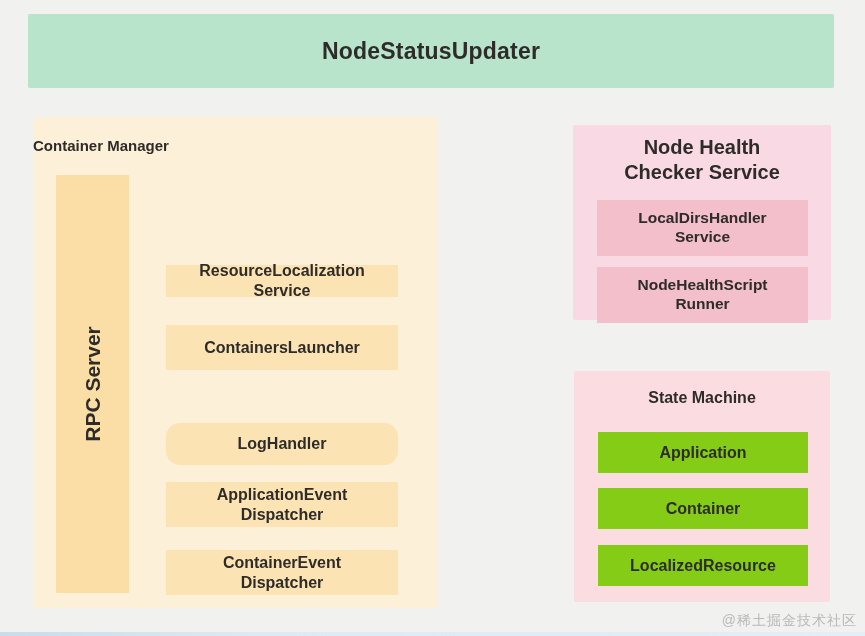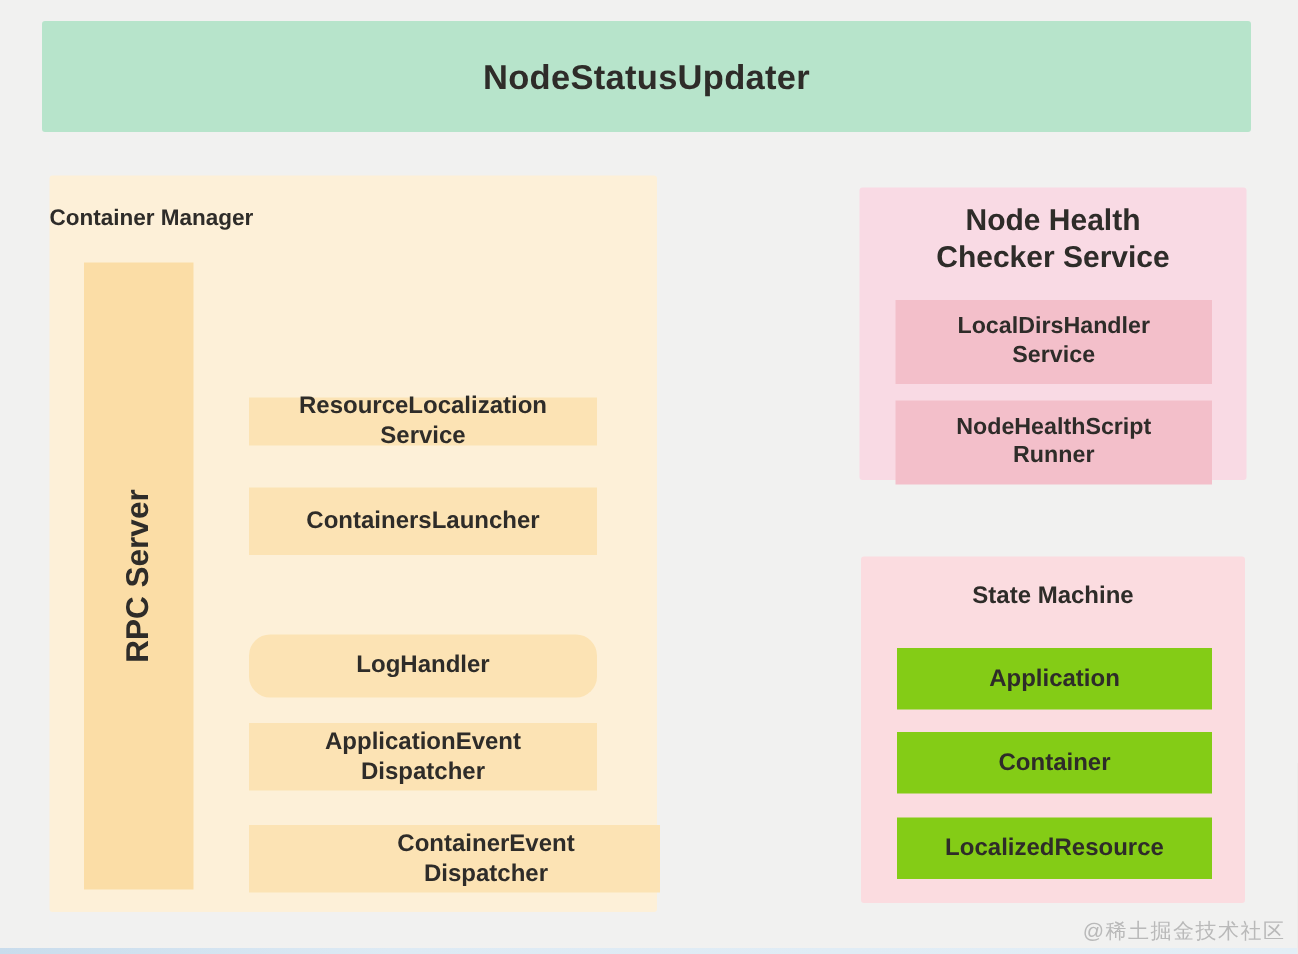--- a/index.html
+++ b/index.html
@@ -62,21 +62,21 @@
     text-align: center;
     font-size: 16px; font-weight: 700;
     line-height: 1.25;
     white-space: pre-line;
   }
   #cm-box-0 { top: 58px;  height: 44px; }
   #cm-box-1 { top: 148px; height: 32px; }
   #cm-box-2 { top: 208px; height: 45px; }
   #cm-box-3 { top: 306px; height: 42px; border-radius: 14px; }
   #cm-box-4 { top: 365px; height: 45px; }
-  #cm-box-5 { top: 433px; height: 45px; padding-left: 42px; }
+  #cm-box-5 { top: 433px; height: 45px; }
 
   
   #node-health {
     position: absolute;
     left: 573px; top: 125px;
     width: 258px; height: 195px;
     background: #f9dae4;
     border-radius: 2px;
   }
   #nh-title {

